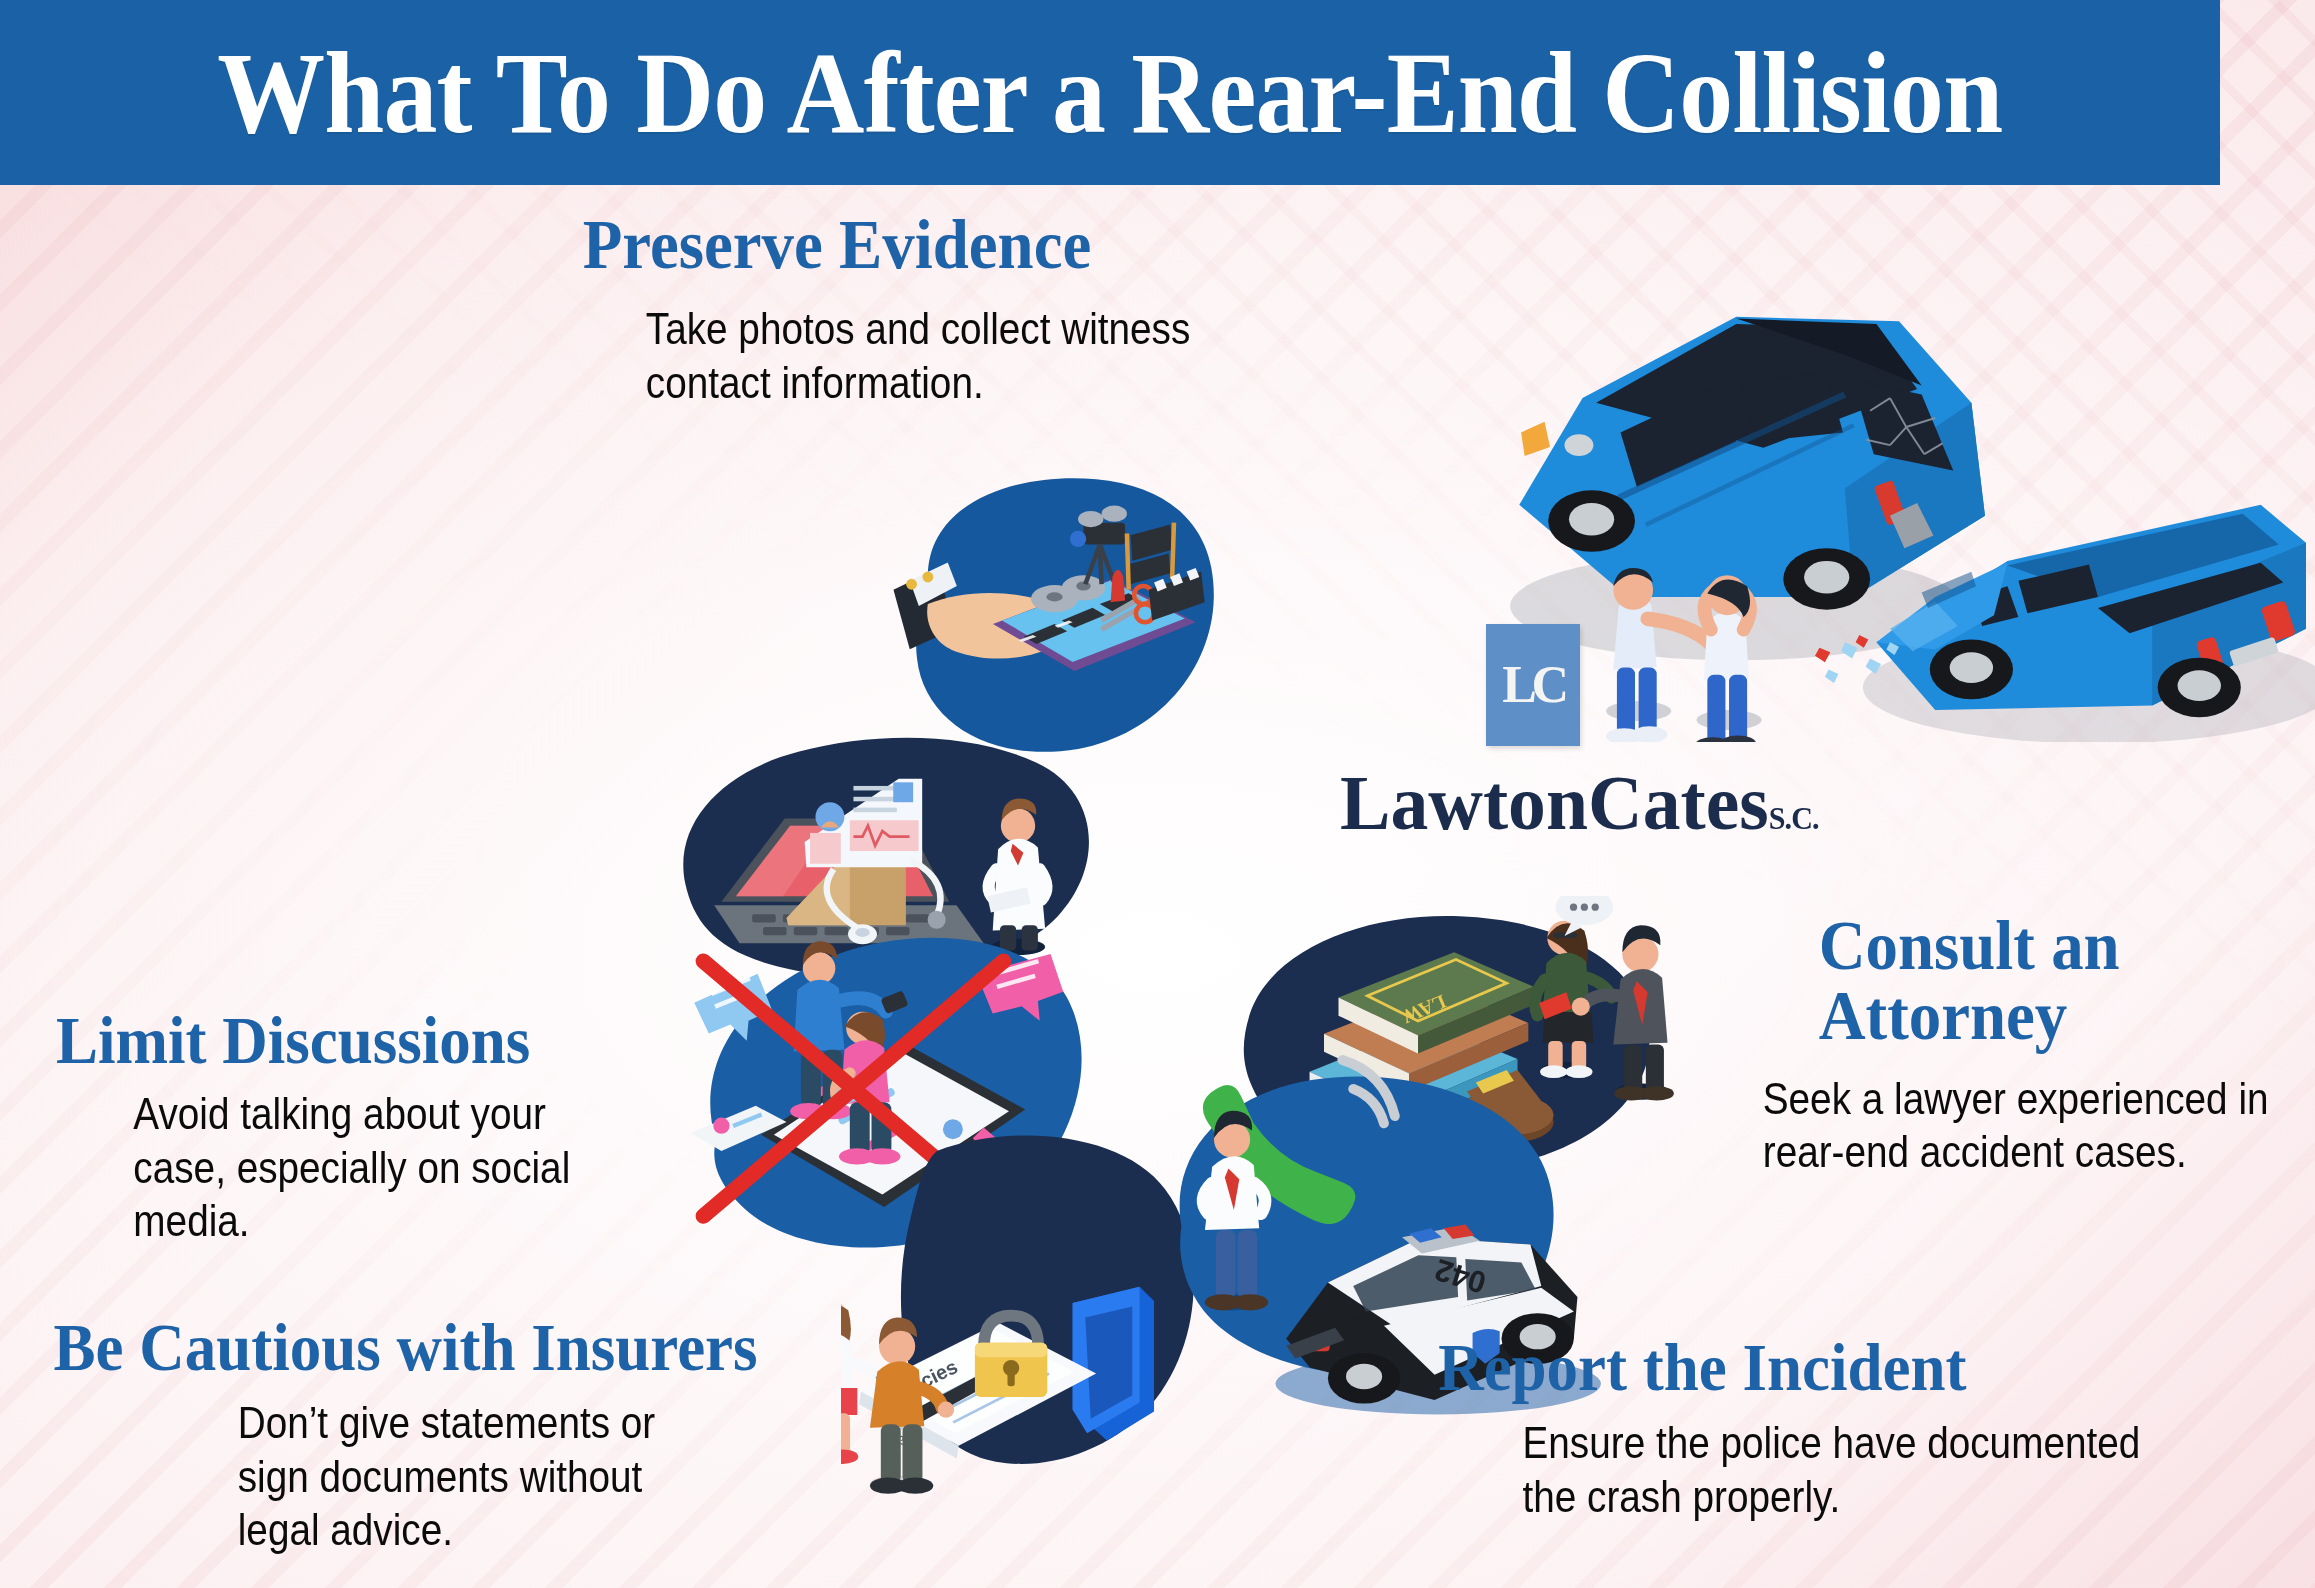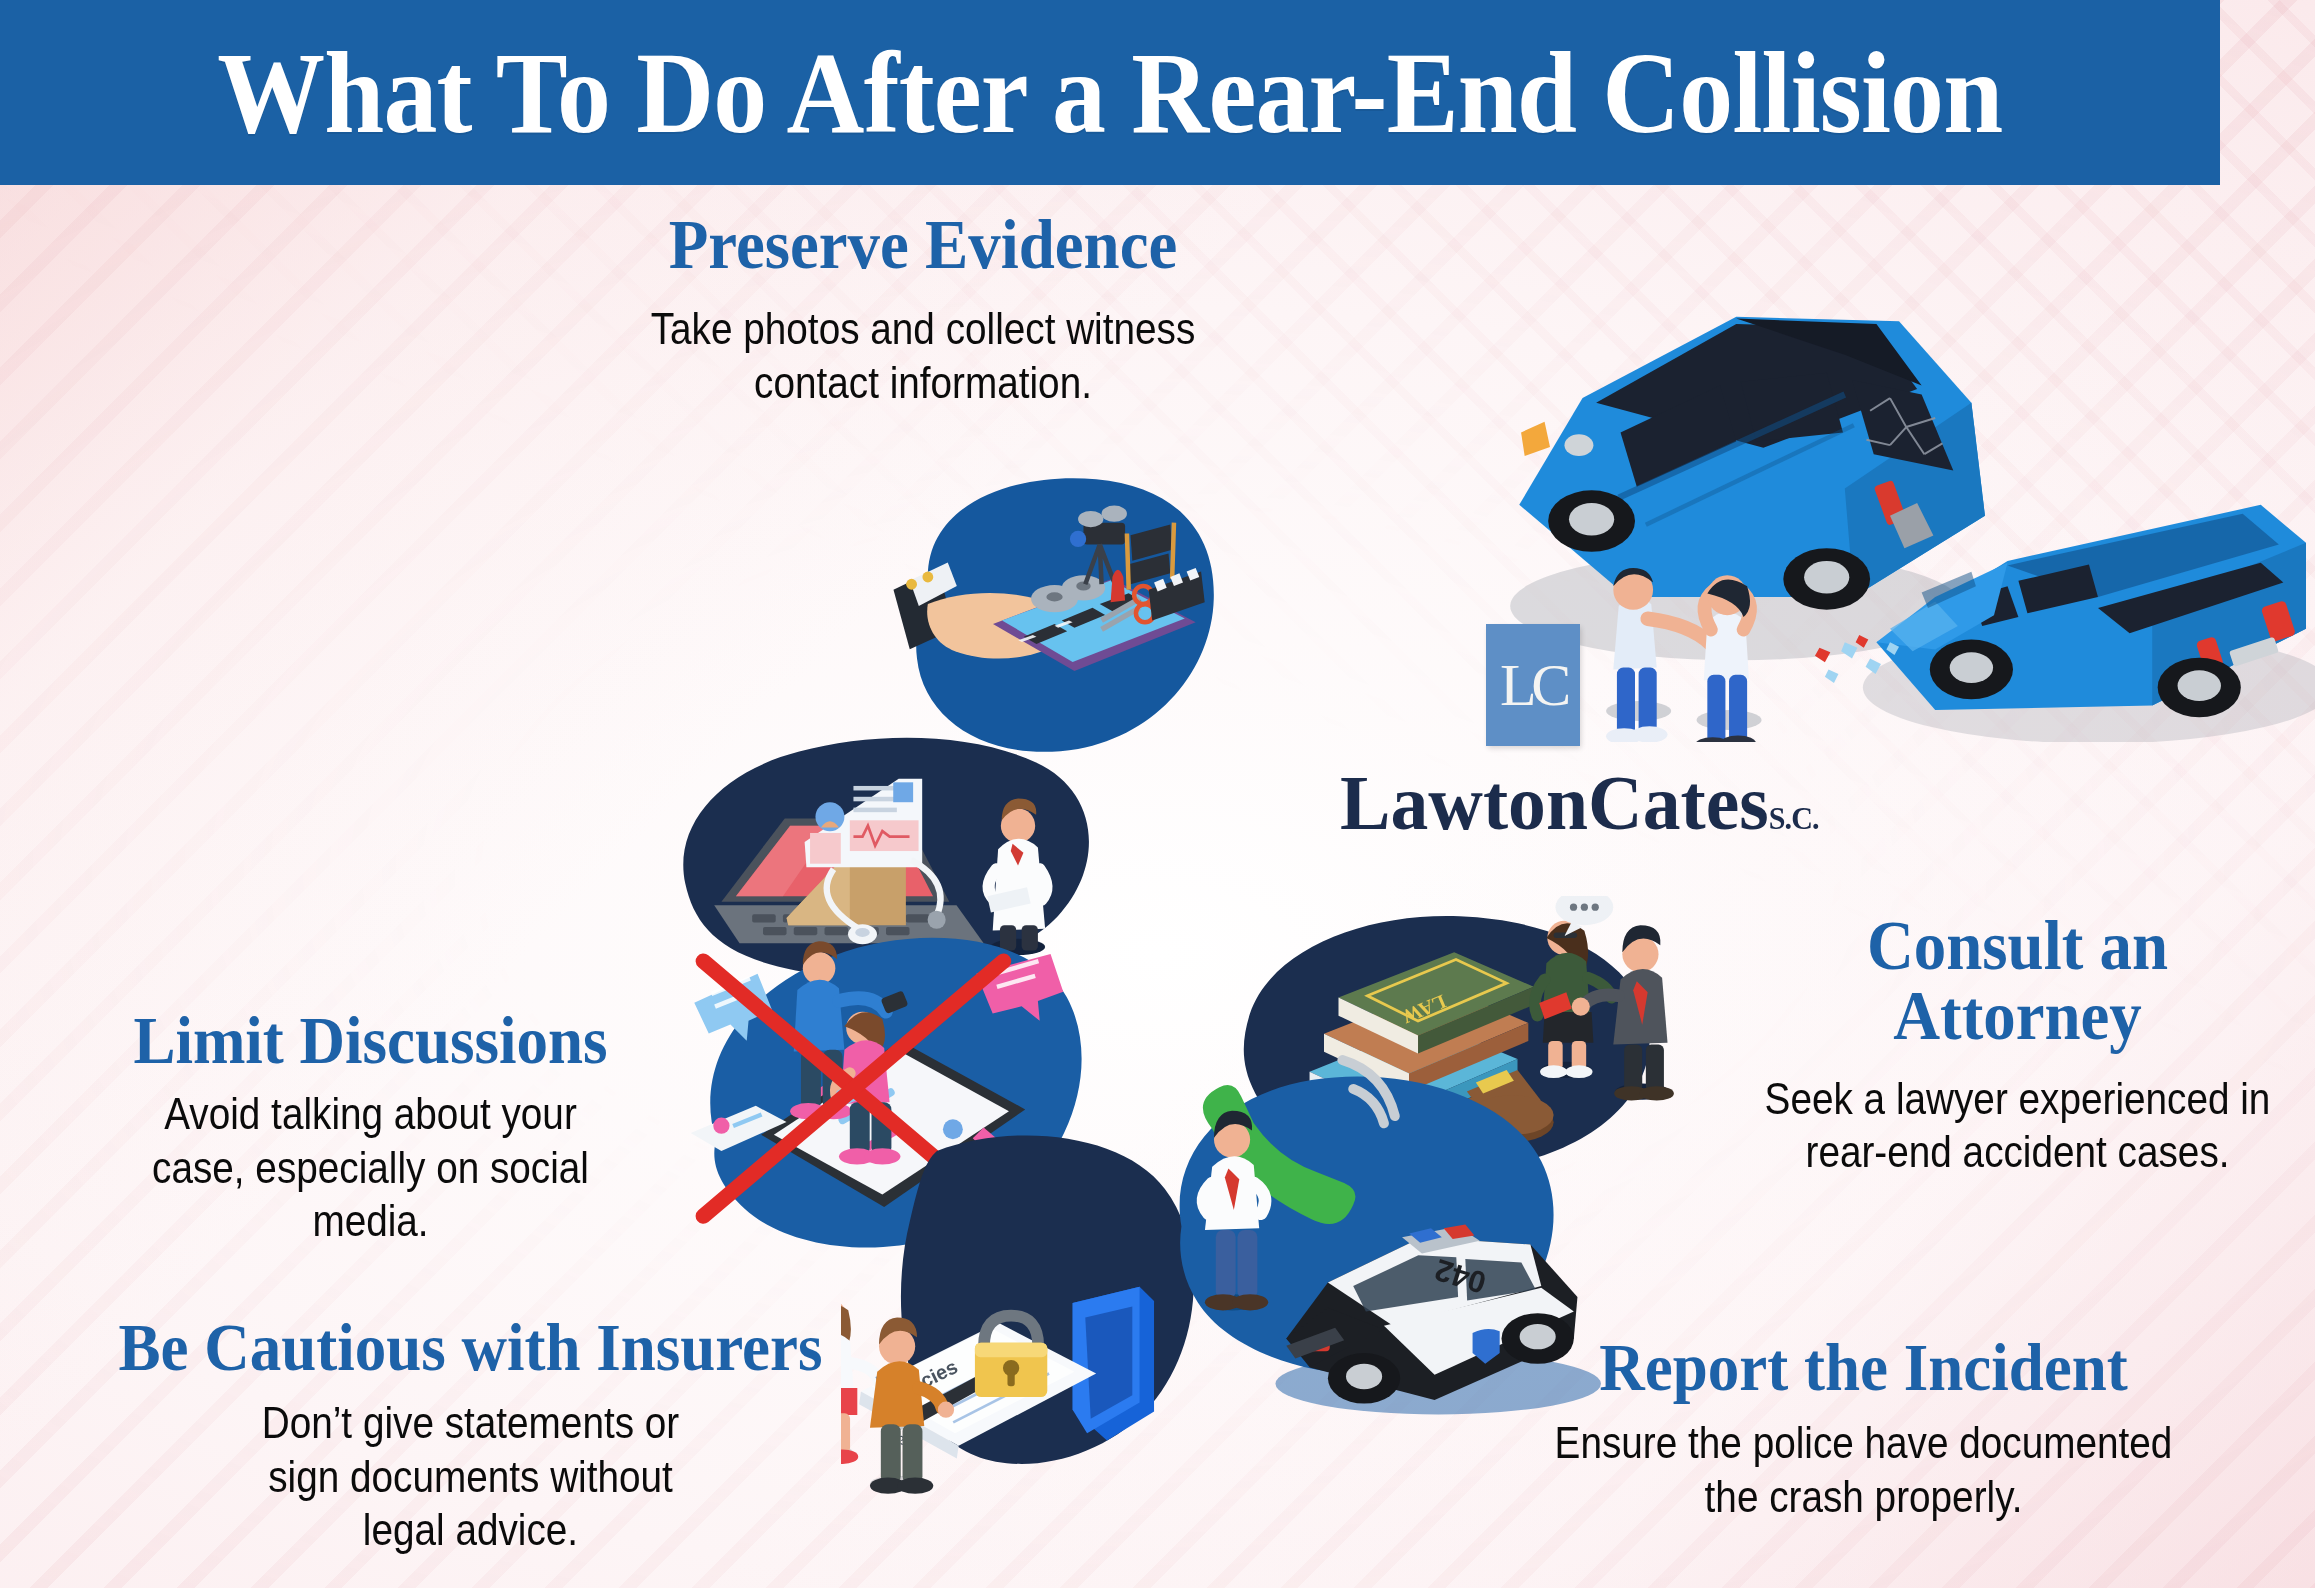--- a/index.html
+++ b/index.html
@@ -59,37 +59,37 @@
     transform-origin:center;
     white-space:nowrap;
   }
   .hd.wrap{white-space:normal;}
   .bd{
     font-family:"Liberation Sans Narrow","Liberation Sans",sans-serif;
     color:#0b0b0b;font-size:44px;line-height:1.22;
     transform:scaleX(.88);transform-origin:center;
     font-weight:400;
   }
-  .ctr{text-align:center;}
+  .ctr{}
 
   
   .blob{position:absolute;}
   .blob svg{display:block;}
 
   
   #logo{position:absolute;left:1334px;top:624px;width:398px;text-align:center;}
   #logo .lcbox{
     width:94px;height:122px;margin:0 auto;
     background:#5e8fc6;
     display:flex;align-items:center;justify-content:center;
     box-shadow:1.8px 2.7px 5.4px rgba(0,0,0,.16);
   }
   #logo .lcbox span{
-    font-family:"Liberation Serif",serif;font-weight:normal;color:#f4f4f2;
-    font-size:60px;line-height:.9;letter-spacing:-5.4px;
+    font-family:"Liberation Serif",serif;font-weight:bold;color:#f4f4f2;
+    font-size:52px;line-height:.9;letter-spacing:-5.4px;
   }
   #logo .name{
     margin-top:18px;
     font-family:"Liberation Serif",serif;font-weight:bold;
     color:#1c2c4c;font-size:78px;line-height:1;white-space:nowrap;
     transform:scaleX(.97);
   }
   #logo .name .sc{font-size:31px;vertical-align:baseline;letter-spacing:-0.9px;}
 
   

